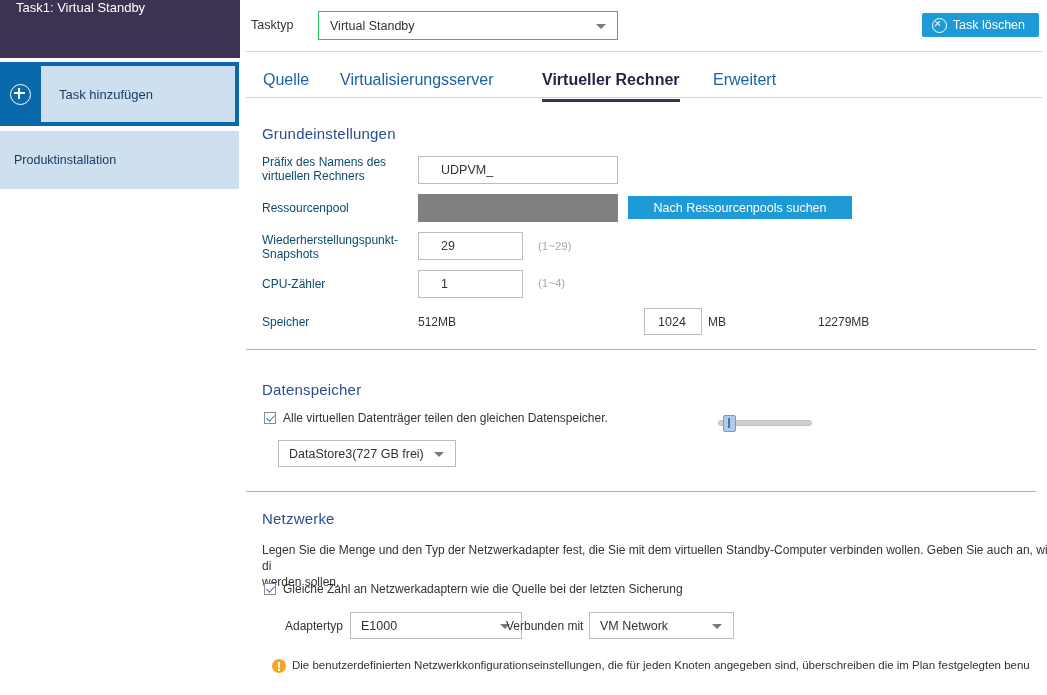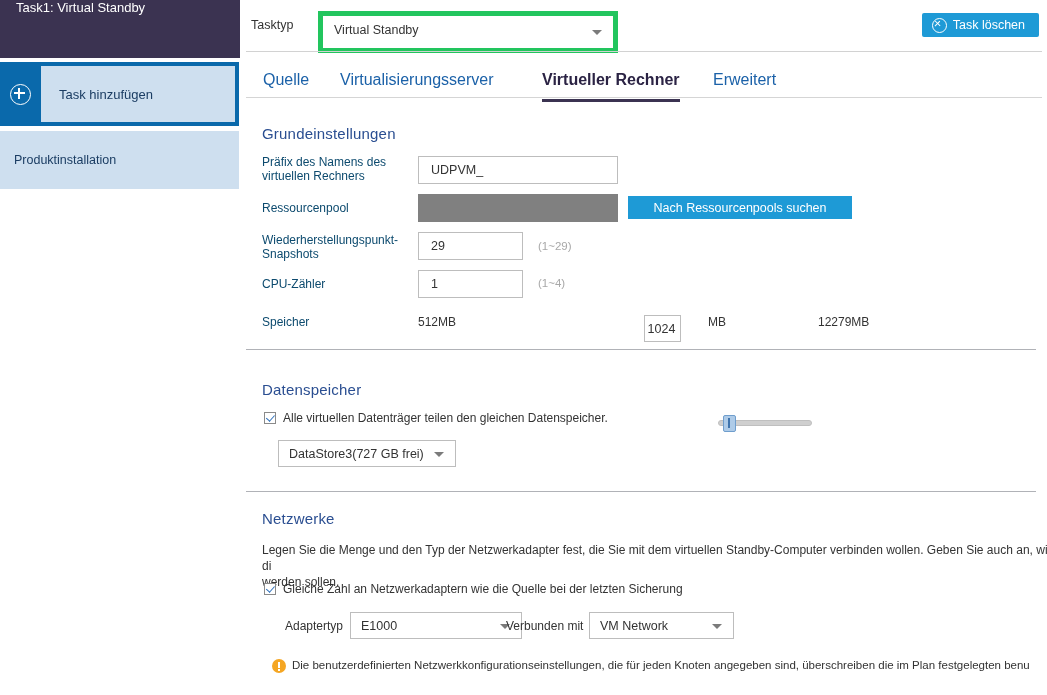--- a/index.html
+++ b/index.html
@@ -115,22 +115,22 @@
   }
   .topbar-label {
     position: absolute;
     left: 11px; top: 18px;
     font-size: 12.5px;
     color: #333;
   }
   .tasktype-select {
     position: absolute;
     left: 78px; top: 11px;
-    width: 300px; height: 42px;
-    border: 5px solid #22c55e;
+    width: 300px; height: 29px;
+    border: 1px solid #22c55e;
     background: #ffffff;
     box-sizing: border-box;
   }
   .tasktype-select .val {
     position: absolute;
     left: 11px; top: 7px;
     font-size: 12.5px;
     color: #333;
   }
   .caret {
@@ -232,21 +232,21 @@
     width: 165px;
   }
   .finput {
     position: absolute;
     border: 1px solid #bdbdbd;
     background: #ffffff;
     box-sizing: border-box;
     font-family: "Liberation Sans", sans-serif;
     font-size: 12.5px;
     color: #333;
-    padding-left: 12px;
+    padding-left: 22px;
     outline: none;
   }
   .fdisabled {
     position: absolute;
     background: #808080;
     border: 1px solid #808080;
     box-sizing: border-box;
   }
   .hint {
     position: absolute;
@@ -478,21 +478,21 @@
 
     <div class="flabel" style="left:22px; top:215px;">Speicher</div>
     <div class="mb-text" style="left:178px; top:215px;">512MB</div>
 
     <div class="slider">
       <div class="slider-track"></div>
       <div class="slider-thumb"></div>
     </div>
 
     <div class="mb-text" style="left:578px; top:215px;">12279MB</div>
-    <input class="finput" style="left: 404px; top: 215px; width: 37px; height: 27px; text-align: center; padding-left: 0px;" value="1024">
+    <input class="finput" style="left: 404px; top: 208px; width: 58px; height: 27px; text-align: center; padding-left: 0px;" value="1024">
     <div class="mb-text" style="left:468px; top:215px;">MB</div>
 
     <div class="divider" style="top:249px;"></div>
 
     <div class="section-title" style="left:22px; top:281px;">Datenspeicher</div>
 
     <div class="cbrow" style="left:24px; top:311px;">
       <span class="cbox checked"></span>
       <span class="cblabel">Alle virtuellen Datenträger teilen den gleichen Datenspeicher.</span>
     </div>

